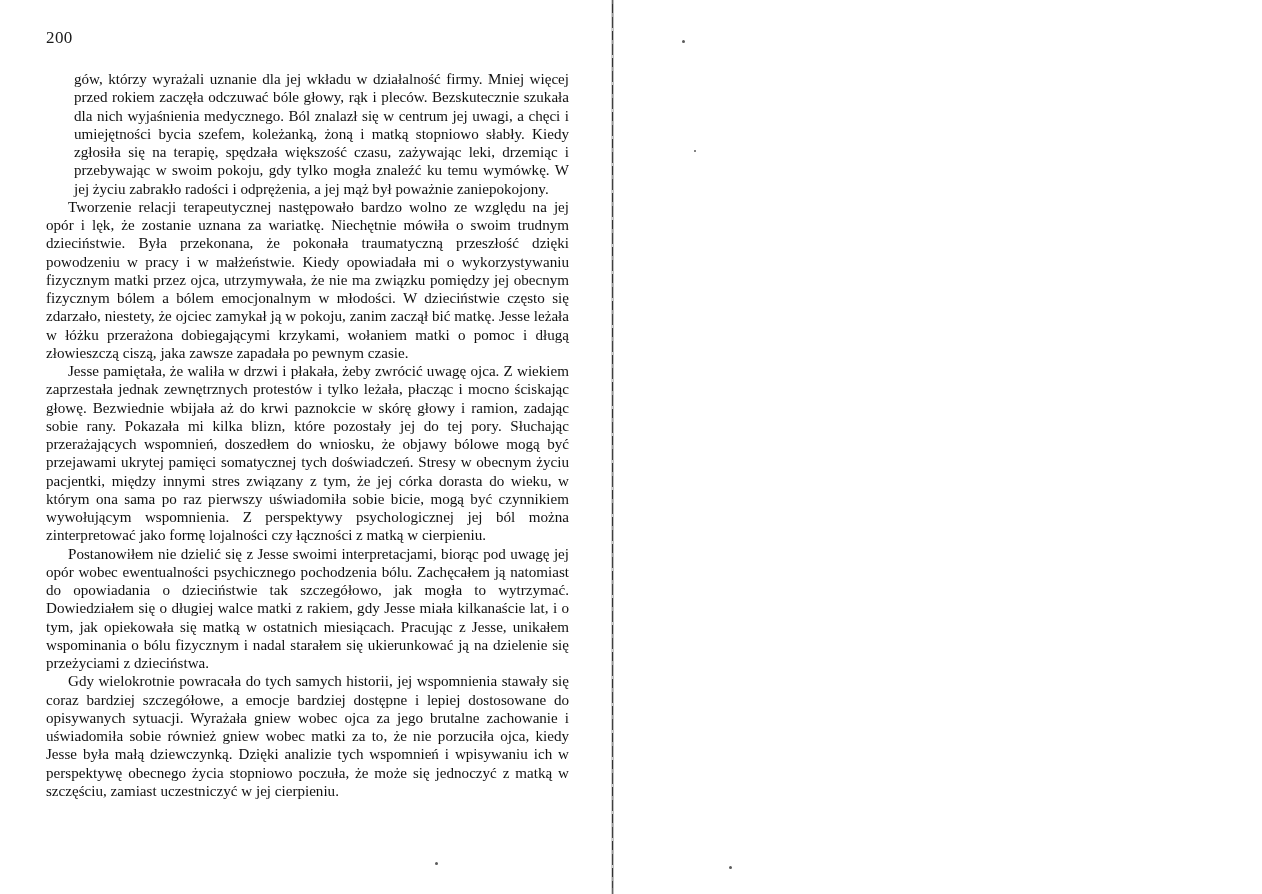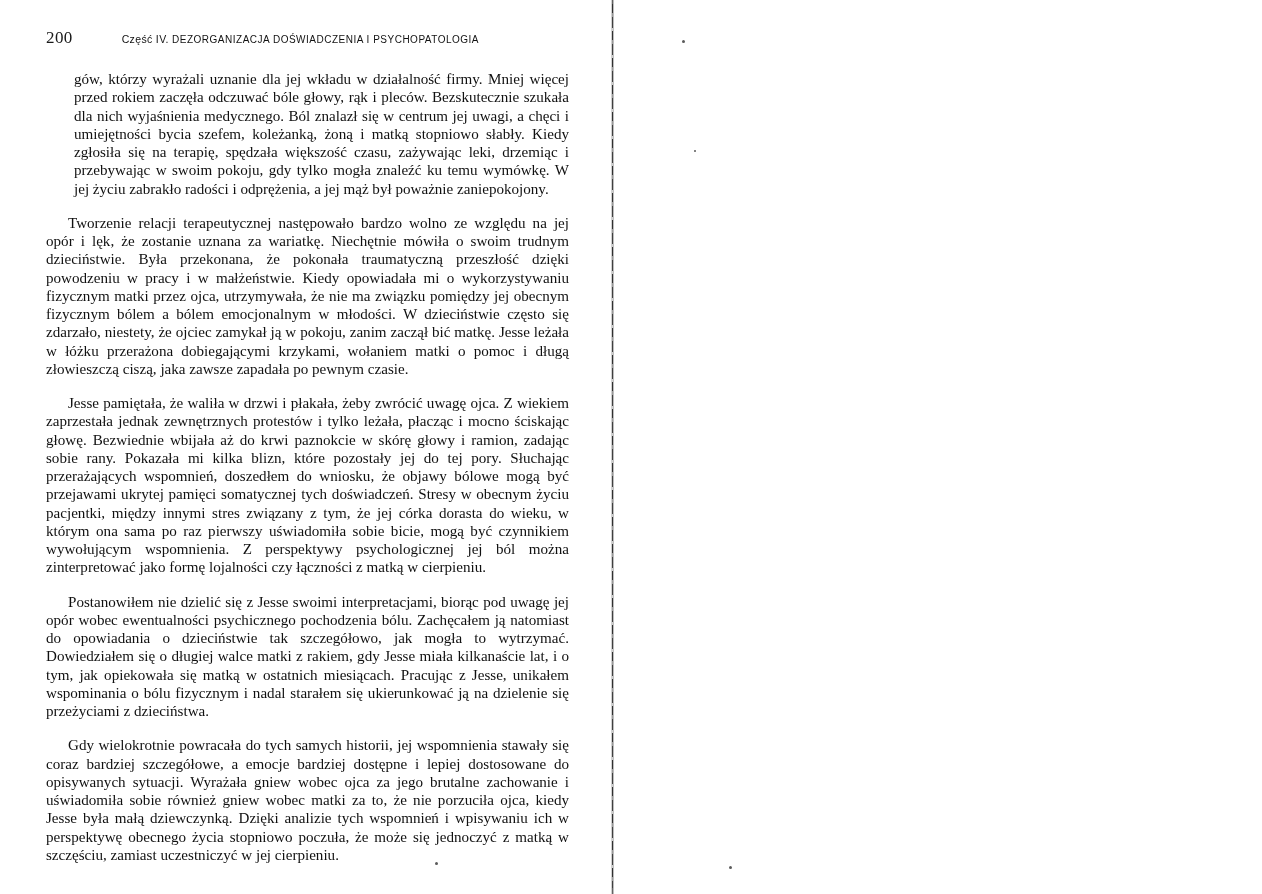--- a/index.html
+++ b/index.html
@@ -107,42 +107,38 @@
     hyphens: manual;
     color: #101010;
   }
   .col-left  { left: 46px;  width: 523px; }
 
   .column p {
     margin: 0;
     text-indent: 22px;
   }
   .column p.noindent { text-indent: 0; margin-left: 28px; }
-  .column p + p { margin-top: 16px; }
+  .column p + p { margin-top: 0; }
 
   
   .speck {
     position: absolute;
     background: #5a5a5a;
     border-radius: 50%;
   }
 </style>
 </head>
 <body>
 
 <div class="spread">
 
   <div class="page page-left">
 
     <div class="runhead runhead-left">
       <span class="folio">200</span>
-      <span class="runtitle">
-        <span class="chap">Część IV.</span> 
-        <span class="caps">DEZORGANIZACJA DOŚWIADCZENIA I PSYCHOPATOLOGIA</span>
-      </span>
     </div>
 
     <div class="column col-left">
       <p class="noindent">gów, którzy wyrażali uznanie dla jej wkładu w działalność firmy. Mniej więcej przed rokiem zaczęła odczuwać bóle głowy, rąk i pleców. Bezskutecznie szukała dla nich wyjaśnienia medycznego. Ból znalazł się w centrum jej uwagi, a chęci i umiejętności bycia szefem, koleżanką, żoną i matką stopniowo słabły. Kiedy zgłosiła się na terapię, spędzała większość czasu, zażywając leki, drzemiąc i przebywając w swoim pokoju, gdy tylko mogła znaleźć ku temu wymówkę. W jej życiu zabrakło radości i odprężenia, a jej mąż był poważnie zaniepokojony.</p>
       <p>Tworzenie relacji terapeutycznej następowało bardzo wolno ze względu na jej opór i lęk, że zostanie uznana za wariatkę. Niechętnie mówiła o swoim trudnym dzieciństwie. Była przekonana, że pokonała traumatyczną przeszłość dzięki powodzeniu w pracy i w małżeństwie. Kiedy opowiadała mi o wykorzystywaniu fizycznym matki przez ojca, utrzymywała, że nie ma związku pomiędzy jej obecnym fizycznym bólem a bólem emocjonalnym w młodości. W dzieciństwie często się zdarzało, niestety, że ojciec zamykał ją w pokoju, zanim zaczął bić matkę. Jesse leżała w łóżku przerażona dobiegającymi krzykami, wołaniem matki o pomoc i długą złowieszczą ciszą, jaka zawsze zapadała po pewnym czasie.</p>
       <p>Jesse pamiętała, że waliła w drzwi i płakała, żeby zwrócić uwagę ojca. Z wiekiem zaprzestała jednak zewnętrznych protestów i tylko leżała, płacząc i mocno ściskając głowę. Bezwiednie wbijała aż do krwi paznokcie w skórę głowy i ramion, zadając sobie rany. Pokazała mi kilka blizn, które pozostały jej do tej pory. Słuchając przerażających wspomnień, doszedłem do wniosku, że objawy bólowe mogą być przejawami ukrytej pamięci somatycznej tych doświadczeń. Stresy w obecnym życiu pacjentki, między innymi stres związany z tym, że jej córka dorasta do wieku, w którym ona sama po raz pierwszy uświadomiła sobie bicie, mogą być czynnikiem wywołującym wspomnienia. Z perspektywy psychologicznej jej ból można zinterpretować jako formę lojalności czy łączności z matką w cierpieniu.</p>
       <p>Postanowiłem nie dzielić się z Jesse swoimi interpretacjami, biorąc pod uwagę jej opór wobec ewentualności psychicznego pochodzenia bólu. Zachęcałem ją natomiast do opowiadania o dzieciństwie tak szczegółowo, jak mogła to wytrzymać. Dowiedziałem się o długiej walce matki z rakiem, gdy Jesse miała kilkanaście lat, i o tym, jak opiekowała się matką w ostatnich miesiącach. Pracując z Jesse, unikałem wspominania o bólu fizycznym i nadal starałem się ukierunkować ją na dzielenie się przeżyciami z dzieciństwa.</p>
       <p>Gdy wielokrotnie powracała do tych samych historii, jej wspomnienia stawały się coraz bardziej szczegółowe, a emocje bardziej dostępne i lepiej dostosowane do opisywanych sytuacji. Wyrażała gniew wobec ojca za jego brutalne zachowanie i uświadomiła sobie również gniew wobec matki za to, że nie porzuciła ojca, kiedy Jesse była małą dziewczynką. Dzięki analizie tych wspomnień i wpisywaniu ich w perspektywę obecnego życia stopniowo poczuła, że może się jednoczyć z matką w szczęściu, zamiast uczestniczyć w jej cierpieniu.</p>
     </div>
 

